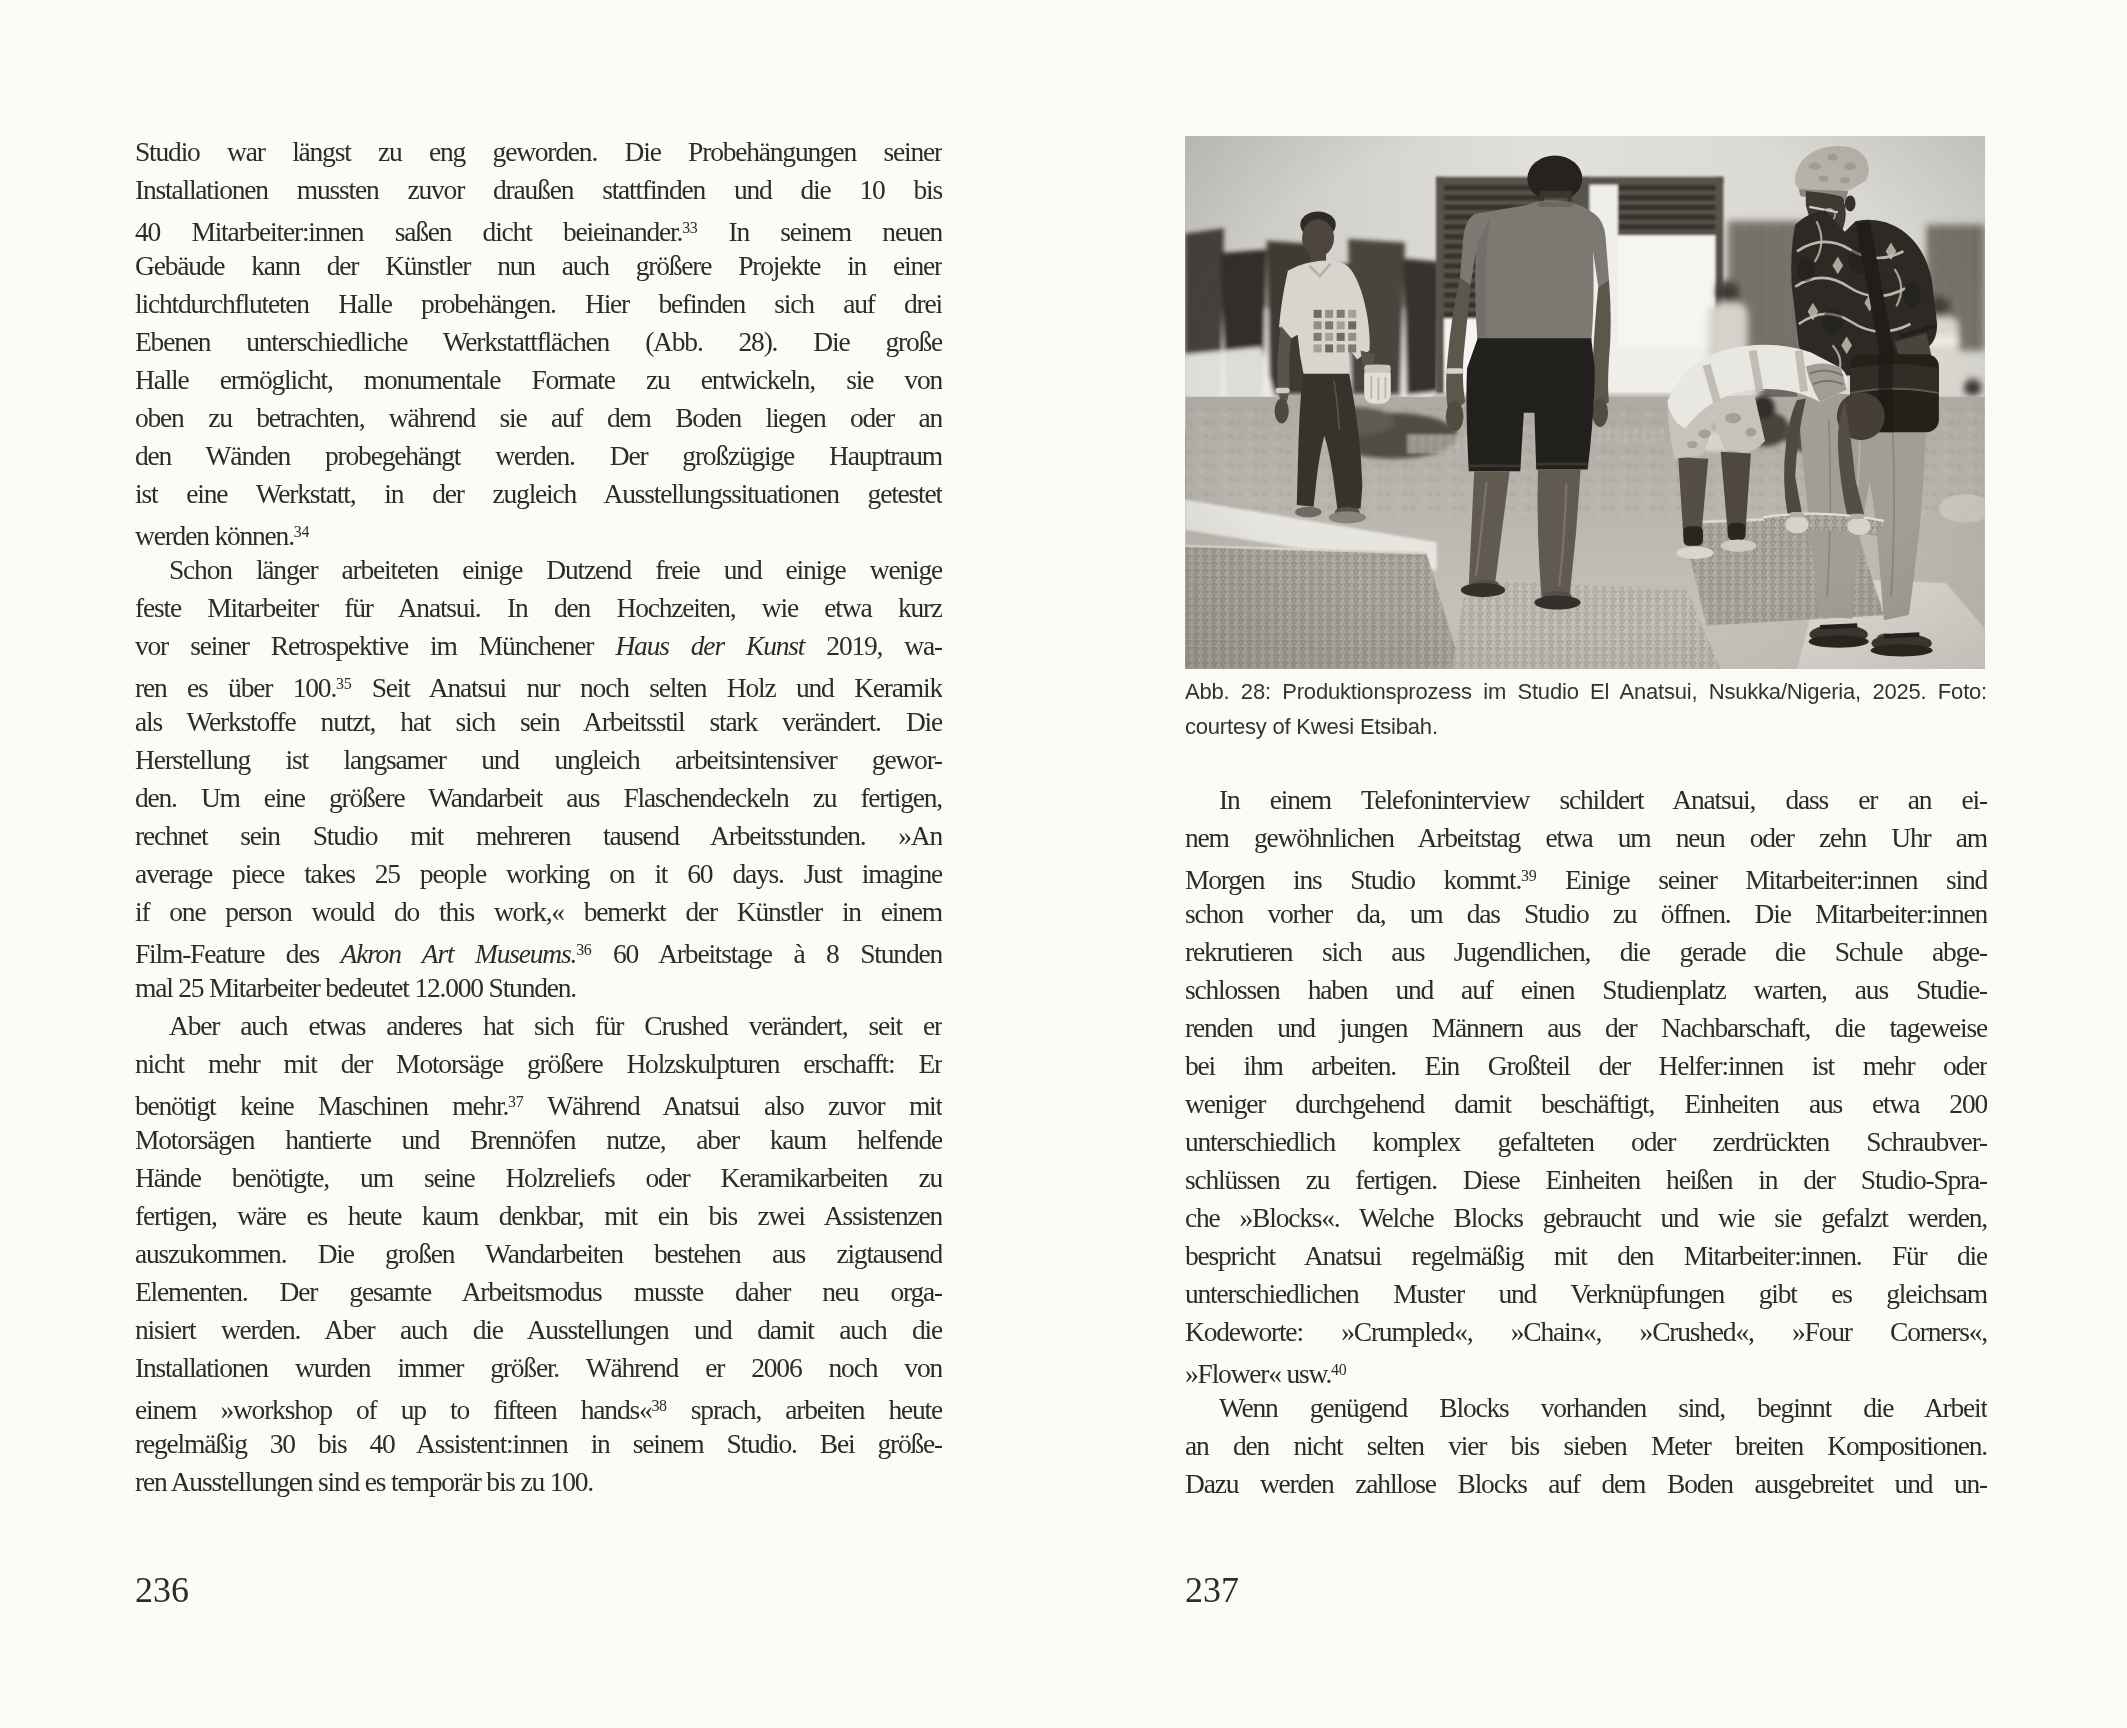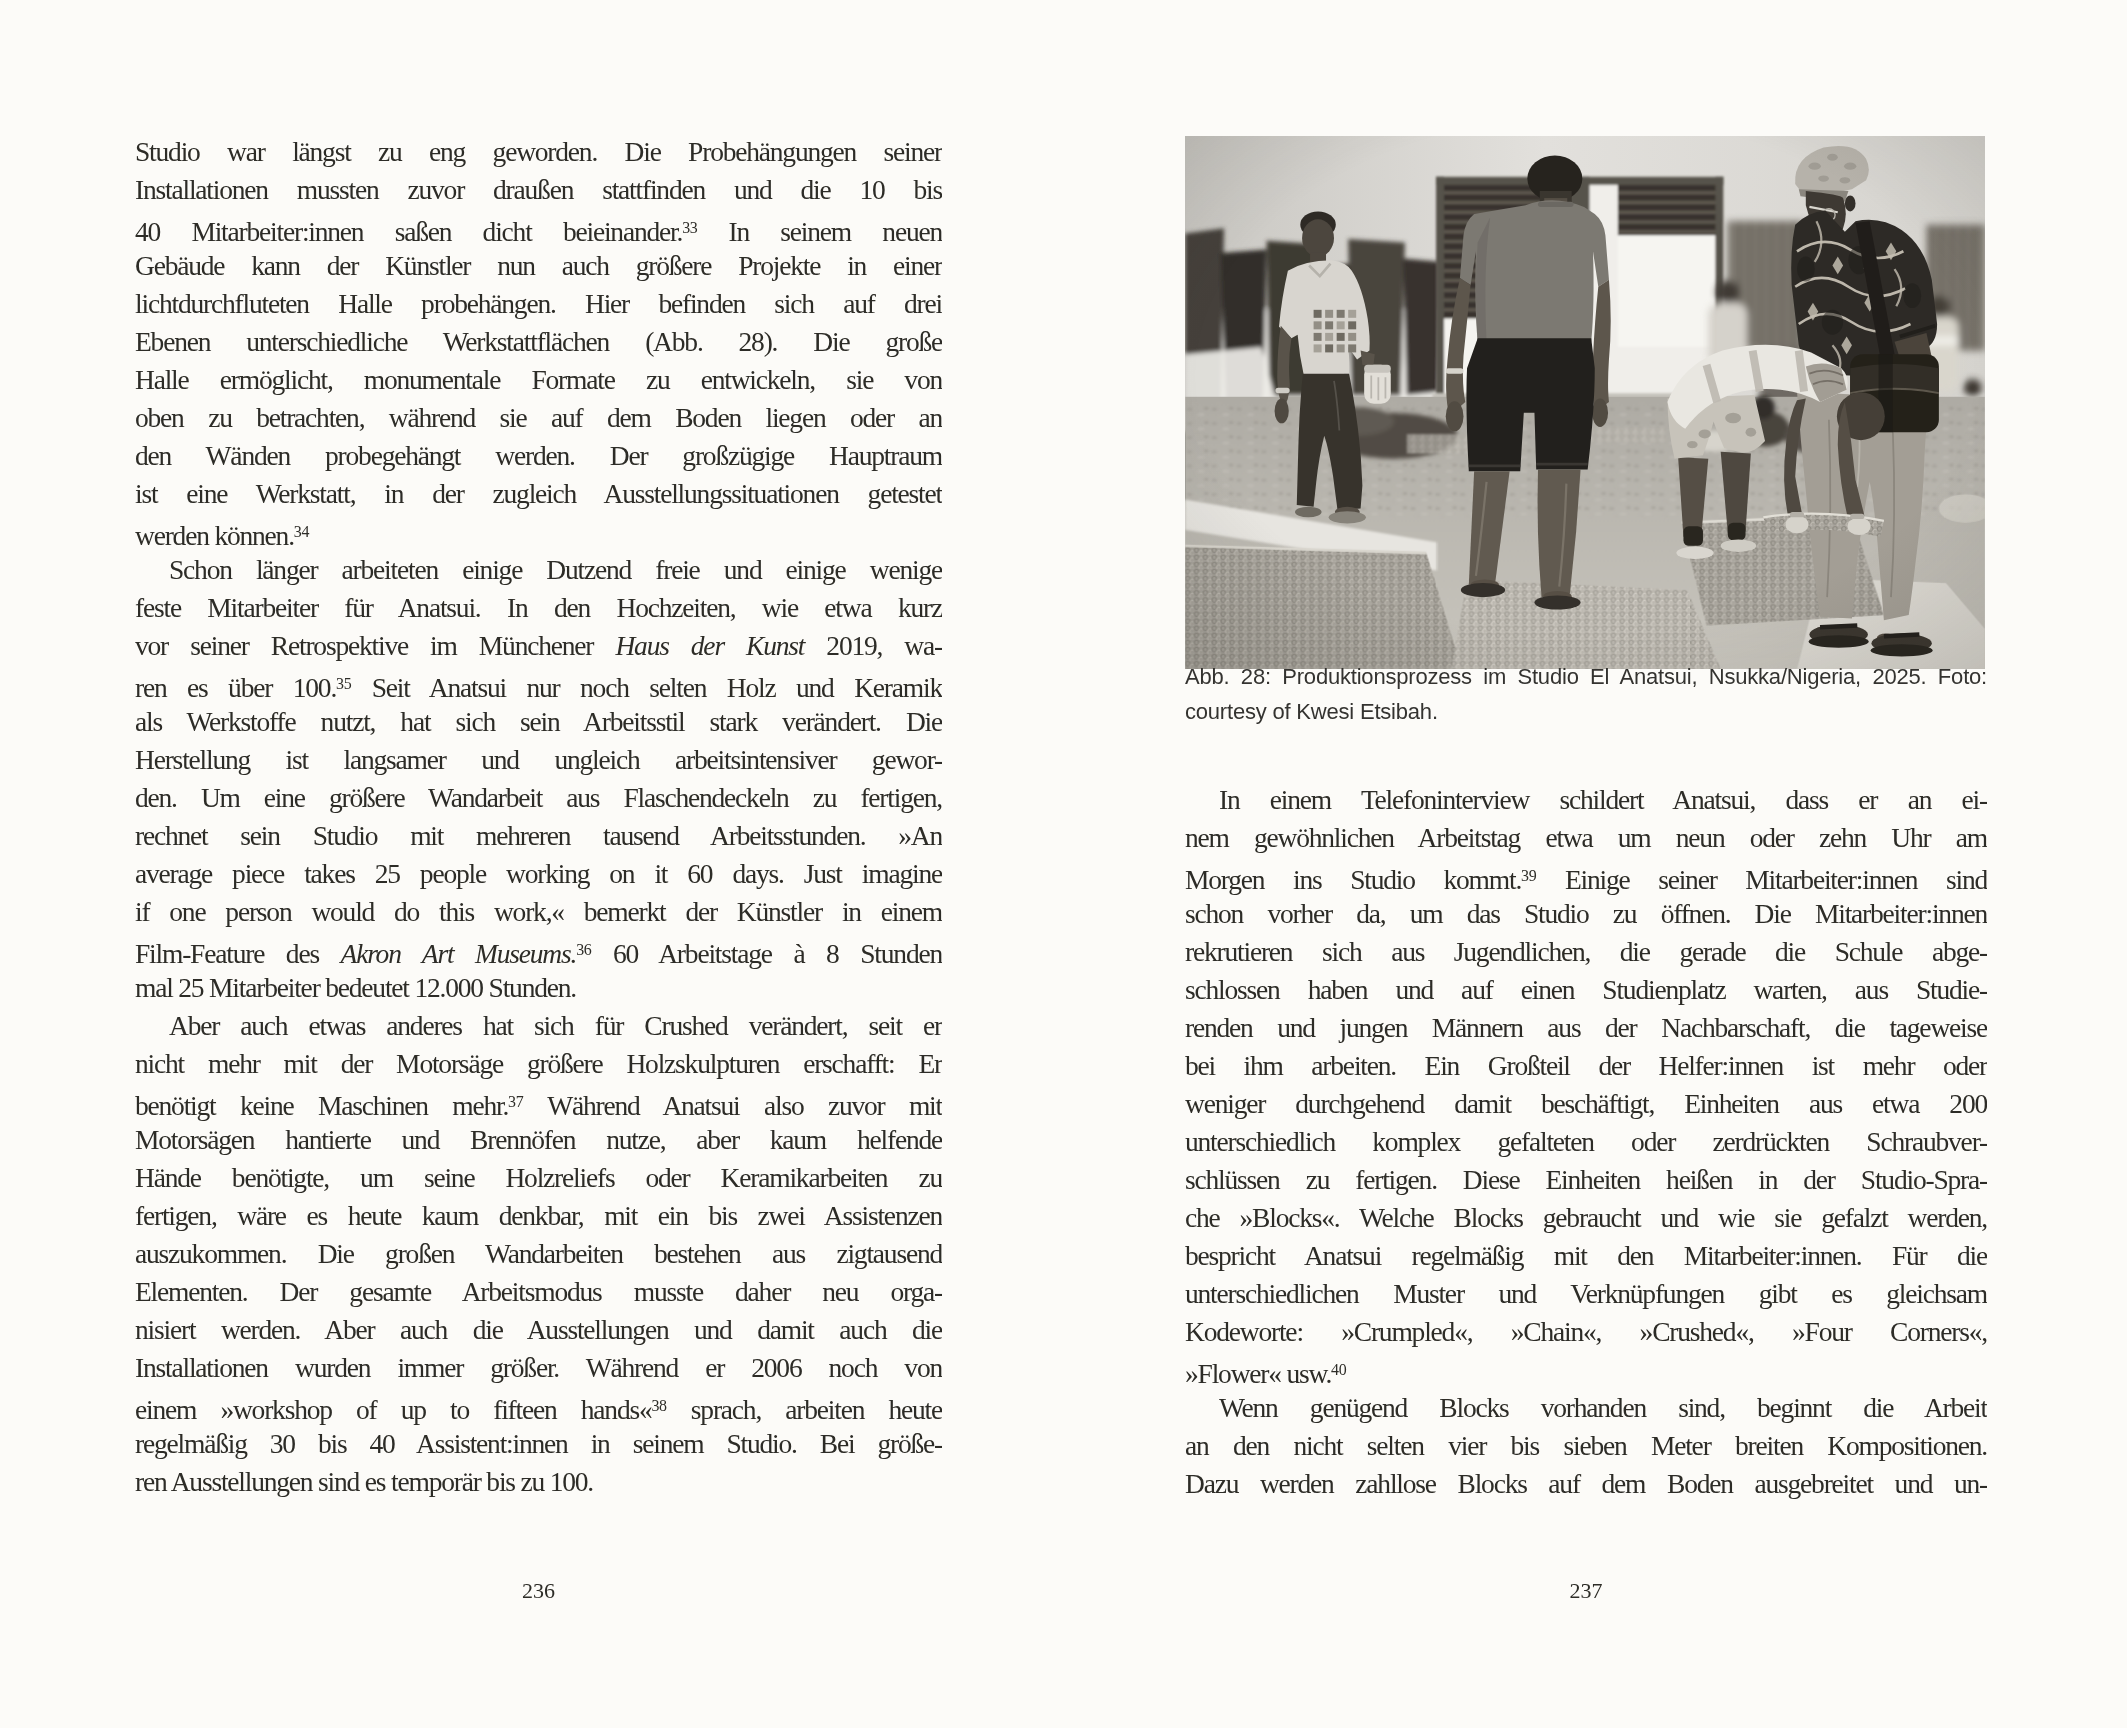--- a/index.html
+++ b/index.html
@@ -16,31 +16,31 @@
     height:38px;line-height:38px;overflow:hidden;
     font-size:27.5px;letter-spacing:-1.2px;
     text-align:justify;text-align-last:justify;
     white-space:normal;
   }
   .line.end{text-align-last:left;}
   .line.ind{text-indent:34px;}
   .line .i{font-style:italic;}
   .line .sup{font-size:0.58em;vertical-align:0.52em;letter-spacing:-0.4px;}
   .caption{
-    position:absolute;left:1185px;top:659px;width:802px;
+    position:absolute;left:1185px;top:674px;width:802px;
     font-family:"Liberation Sans",sans-serif;color:#343330;
   }
   .caption .cap-line{
     font-size:22px;letter-spacing:-0.2px;line-height:35px;height:35px;
     text-align:justify;text-align-last:justify;overflow:hidden;
   }
   .caption .cap-line.last{text-align-last:left;}
   .pagenum{
     position:absolute;top:1571px;height:39px;line-height:39px;
-    font-size:22px;letter-spacing:0;text-align:center;
+    font-size:36px;letter-spacing:0;
     color:#2d2c27;
   }
   .photo-frame{
     position:absolute;left:1185px;top:136px;width:800px;height:533px;
     overflow:hidden;background:#d8d6d1;
   }
   .photo-frame svg{display:block;width:800px;height:533px;}
 </style>
 </head>
 <body>

